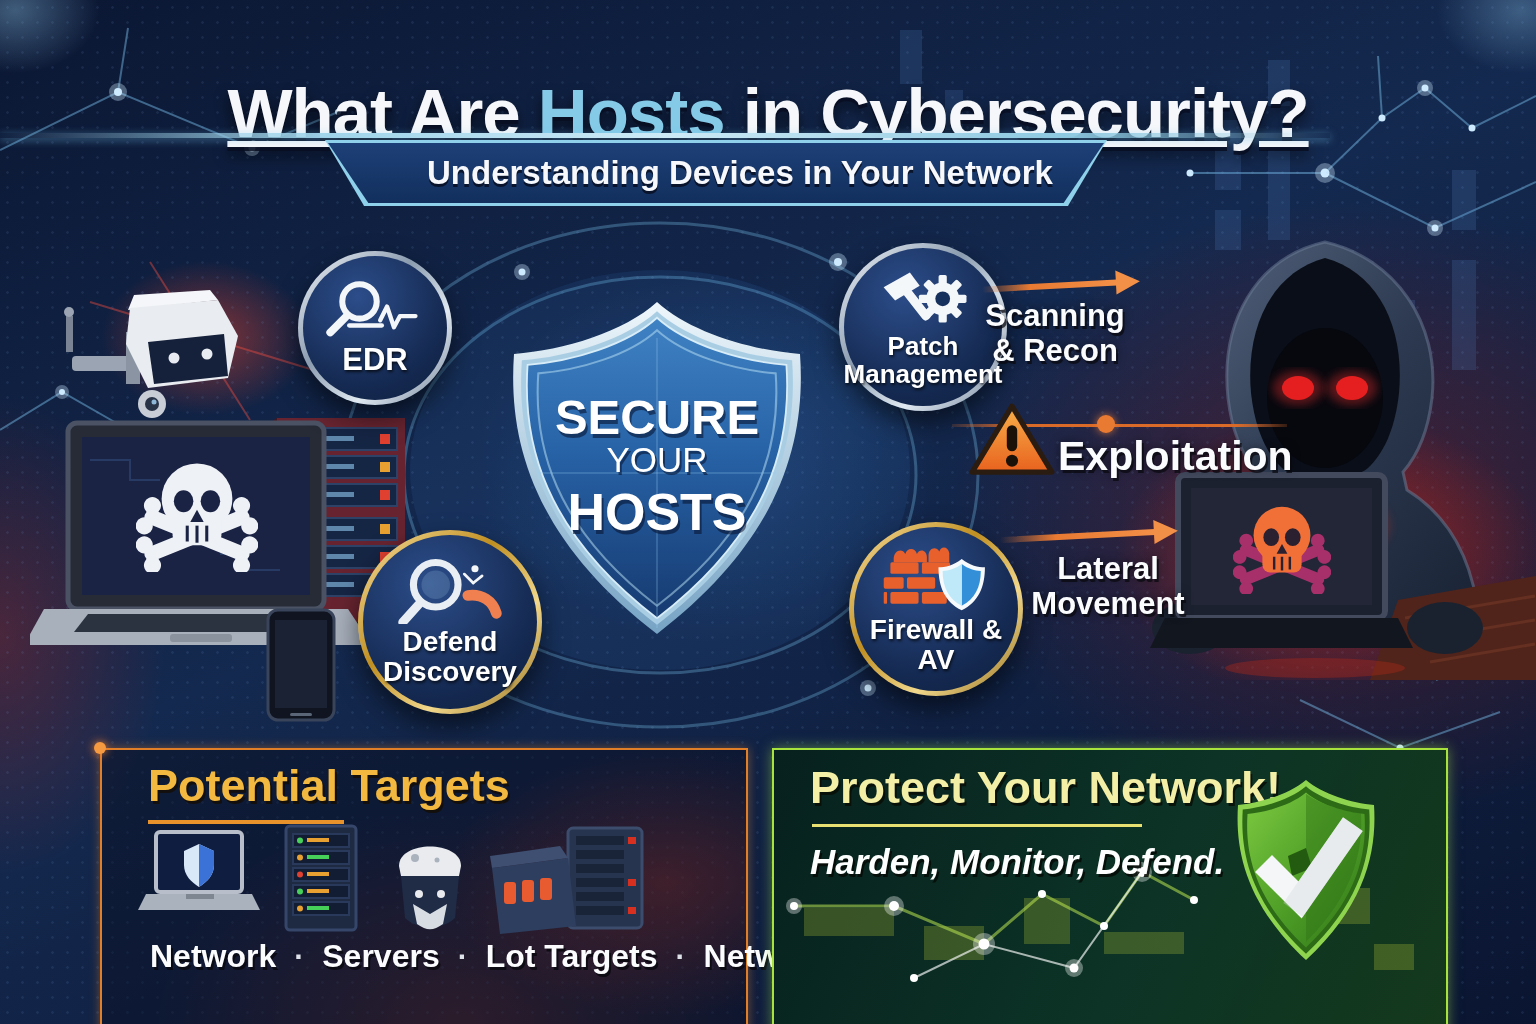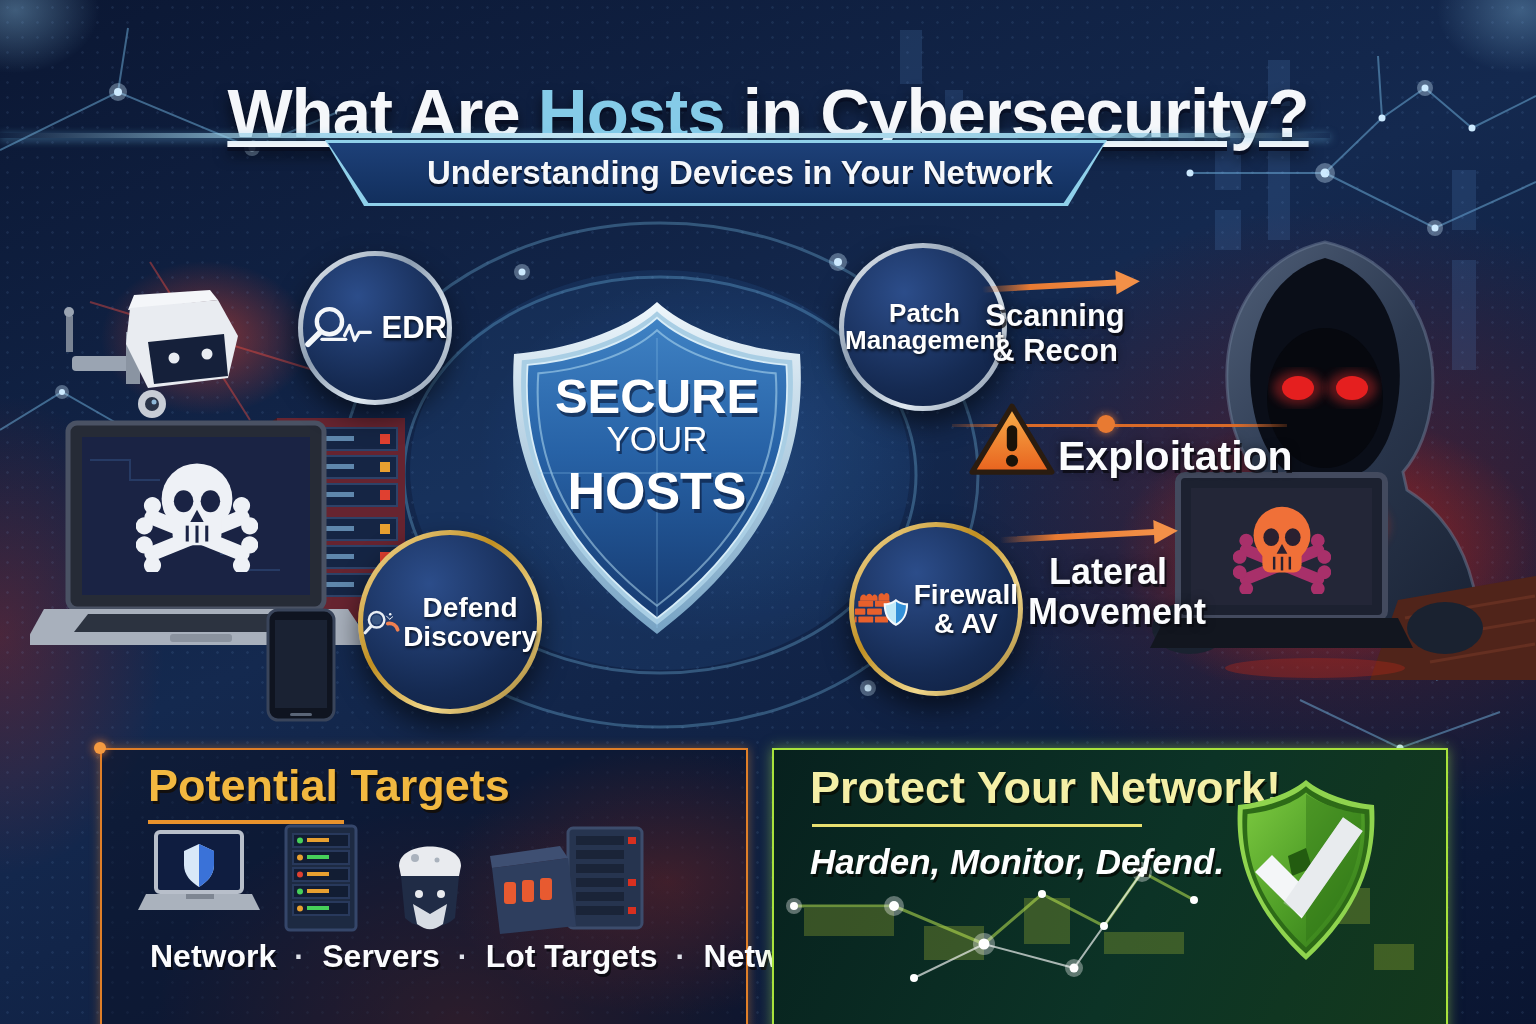--- a/index.html
+++ b/index.html
@@ -36,25 +36,25 @@
     clip-path:polygon(0 0,100% 0,94.8% 100%,5.2% 100%);
     display:flex;align-items:center;justify-content:center;}
   .banner .b-inner span{font-size:33px;font-weight:bold;color:#f6f8fb;
     text-shadow:0 3px 0 rgba(6,12,30,.8);margin-left:48px;}
   
   .node{position:absolute;border-radius:50%;padding:5px;box-shadow:0 12px 26px rgba(0,0,0,.55);}
   .node.silver{background:linear-gradient(135deg,#f2f6fa,#8b9cb0 40%,#e0e9f1 68%,#6d7e96);}
   .node.gold{background:linear-gradient(135deg,#f8e0a0,#c08f22 40%,#f2d88c 68%,#8f6a18);}
   .node-inner{width:100%;height:100%;border-radius:50%;
     background:radial-gradient(circle at 38% 28%,#2c4d8a,#152a52 65%,#0e1d3e);
-    display:flex;flex-direction:row;align-items:center;justify-content:center;gap:3px;}
+    display:flex;flex-direction:column;align-items:center;justify-content:center;gap:3px;}
   .node-label{color:#fff;font-weight:bold;text-align:center;line-height:1.05;
     text-shadow:1px 2px 3px rgba(0,0,0,.7);}
   
-  .shield-text{position:absolute;left:498px;top:372px;width:318px;text-align:center;line-height:1;}
+  .shield-text{position:absolute;left:498px;top:393px;width:318px;text-align:center;line-height:1;}
   .shield-text .l1{font-size:49px;font-weight:bold;text-shadow:2px 4px 0 rgba(8,22,52,.6);}
   .shield-text .l2{font-size:35px;font-weight:normal;text-shadow:2px 3px 0 rgba(8,22,52,.6);}
   .shield-text .l3{font-size:52px;font-weight:bold;margin-top:9px;text-shadow:2px 4px 0 rgba(8,22,52,.6);}
   
   .arrow{position:absolute;height:6px;border-radius:3px;
     background:linear-gradient(90deg,rgba(232,122,50,0),#e87a32 35%,#f39048);}
   .arrow::after{content:"";position:absolute;right:-20px;top:-9px;
     border-left:24px solid #f39048;border-top:12px solid transparent;border-bottom:12px solid transparent;}
   .attack-label{position:absolute;color:#fbfcfe;font-weight:bold;text-align:center;line-height:1.12;
     text-shadow:2px 3px 0 rgba(10,10,16,.75),0 0 10px rgba(0,0,0,.5);}
@@ -445,21 +445,21 @@
   <div class="chain-line"></div>
   <div class="chain-dot"></div>
   <svg class="abs" style="left:968px;top:401px" width="88" height="78" viewBox="0 0 100 90">
     <path d="M50,6 L96,82 L4,82 Z" fill="url(#warnG)" stroke="#2a1c10" stroke-width="6" stroke-linejoin="round"></path>
     <rect x="44" y="28" width="12" height="30" rx="6" fill="#1a1208"></rect>
     <circle cx="50" cy="69" r="7" fill="#1a1208"></circle>
   </svg>
   <div class="attack-label" style="left:1058px;top:434px;width:170px;font-size:41px;white-space:nowrap;text-align:right">Exploitation</div>
 
   <div class="arrow" style="left:1000px;top:533px;width:158px;transform:rotate(-3deg)"></div>
-  <div class="attack-label" style="left:1028px;top:552px;width:160px;font-size:36px">Lateral Movement</div>
+  <div class="attack-label" style="left:1028px;top:552px;width:160px;font-size:31px">Lateral Movement</div>
 
   <div class="panel" id="targets-panel">
     <div class="panel-border"></div>
     <div class="corner-dot"></div>
     <div class="targets-title">Potential Targets</div>
     <div class="targets-underline"></div>
     <svg class="abs" style="left:30px;top:76px" width="580" height="112" viewBox="0 0 580 112">
       <g transform="translate(8,6)">
         <rect x="18" y="2" width="86" height="60" rx="4" fill="#0f1d40" stroke="#b8bfca" stroke-width="4"></rect>
         <path d="M61,14 L76,21 V35 C76,45 69,52 61,57 C53,52 46,45 46,35 V21 Z" fill="#d8e8f8"></path>

